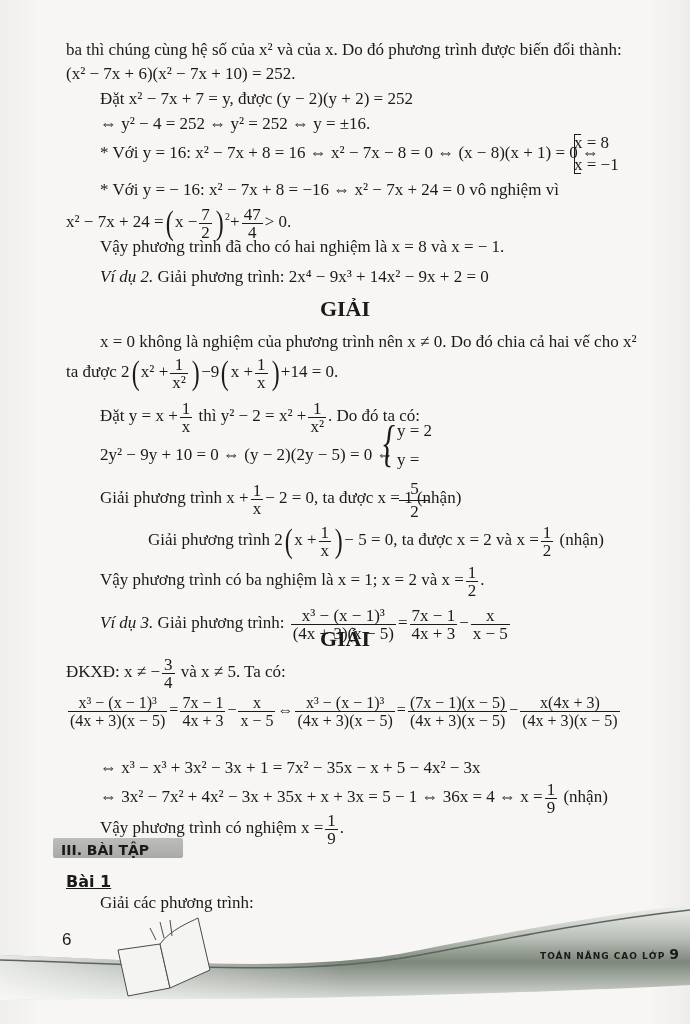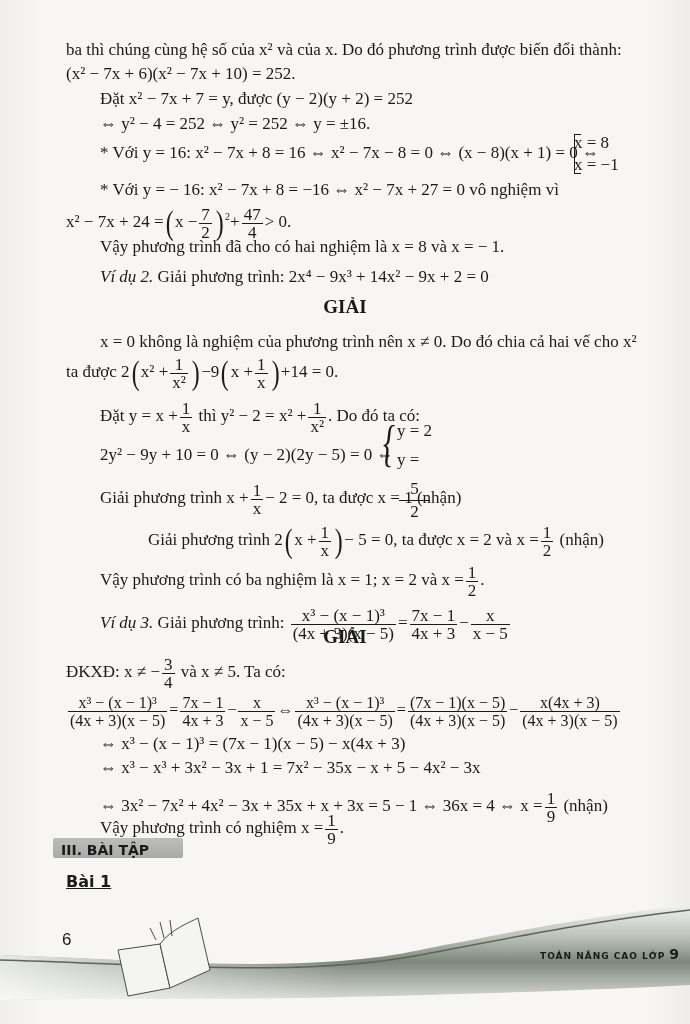--- a/index.html
+++ b/index.html
@@ -15,21 +15,21 @@
   .i { font-style: italic; }
   sup { font-size: 10px; vertical-align: 7px; line-height: 0; }
   .frac { display: inline-block; vertical-align: middle; text-align: center; margin: 0 2px; }
   .frac > span { display: block; line-height: 17px; padding: 0 2px; }
   .frac > span.num { border-bottom: 1px solid #1a1a1a; }
   .paren { font-size: 34px; font-weight: 200; vertical-align: middle; line-height: 34px; transform: scaleX(0.7); display: inline-block; }
   .sys { display: inline-block; vertical-align: middle; position: relative; padding-left: 0; }
   .sys .br { position: absolute; left: 0; top: 2px; bottom: 2px; width: 6px; border: 1.5px solid #1a1a1a; border-right: none; }
   .sys .brace { position: absolute; left: 0; top: 0; font-size: 50px; line-height: 46px; font-weight: 100; transform: scaleX(0.6); transform-origin: left; }
   .sys span { display: block; line-height: 22px; }
-  .heading { position: absolute; left: 0; width: 690px; text-align: center; font-weight: bold; font-size: 19px; }
+  .heading { position: absolute; left: 0; width: 690px; text-align: center; font-weight: bold; font-size: 22px; }
   .section-band {
     position: absolute; left: 53px; top: 838px; width: 130px; height: 20px;
     background: linear-gradient(180deg,#bdbdbb,#a9a9a7);
     border-radius: 2px;
     font-family: "DejaVu Sans", sans-serif; font-weight: bold; font-size: 14px;
     color: #1a1a1a; line-height: 24px; padding-left: 8px; box-sizing: border-box;
   }
   .bai { position: absolute; left: 66px; top: 872px; font-family: "DejaVu Sans", sans-serif; font-weight: bold; font-size: 16px; text-decoration: underline; }
   .footer { position: absolute; left: 0; top: 900px; width: 690px; height: 110px; }
   .pagenum { position: absolute; left: 62px; top: 930px; font-family: "Liberation Sans", sans-serif; font-size: 17px; }
@@ -50,21 +50,21 @@
     <span>* Với y = 16: x² − 7x + 8 = 16 ⇔ x² − 7x − 8 = 0 ⇔ (x − 8)(x + 1) = 0 ⇔</span>
   </div>
   <div class="ln" style="left:574px;top:132px;">
     <span class="sys">
       <i class="br"></i>
       <span>x = 8</span>
       <span>x = −1</span>
     </span>
   </div>
 
-  <div class="ln" style="left:100px;top:180px;">* Với y = − 16: x² − 7x + 8 = −16 ⇔ x² − 7x + 27 = 0  vô nghiệm vì</div>
+  <div class="ln" style="left:100px;top:180px;">* Với y = − 16: x² − 7x + 8 = −16 ⇔ x² − 7x + 24 = 0  vô nghiệm vì</div>
 
   <div class="ln" style="left:66px;top:202px;height:40px;line-height:40px;">
     <span>x² − 7x + 24 =</span><span class="paren">(</span><span>x −</span><span class="frac"><span class="num">7</span><span>2</span></span><span class="paren">)</span><sup>2</sup><span>+</span><span class="frac"><span class="num">47</span><span>4</span></span><span>&gt; 0.</span>
   </div>
 
   <div class="ln" style="left:100px;top:237px;">Vậy phương trình đã cho có hai nghiệm là x = 8 và x = − 1.</div>
 
   <div class="ln" style="left:100px;top:267px;">
     <span class="i">Ví dụ 2.</span>
     <span>Giải phương trình: 2x⁴ − 9x³ + 14x² − 9x + 2 = 0</span>
@@ -115,33 +115,33 @@
   <div class="heading" style="top:626px;">GIẢI</div>
 
   <div class="ln" style="left:66px;top:652px;height:40px;line-height:40px;">
     <span>ĐKXĐ: x ≠ −</span><span class="frac"><span class="num">3</span><span>4</span></span> <span>và x ≠ 5. Ta có:</span>
   </div>
 
   <div class="ln" style="left:66px;top:690px;height:40px;line-height:40px;font-size:16px;">
     <span class="frac"><span class="num">x³ − (x − 1)³</span><span>(4x + 3)(x − 5)</span></span>=<span class="frac"><span class="num">7x − 1</span><span>4x + 3</span></span>−<span class="frac"><span class="num">x</span><span>x − 5</span></span>⇔<span class="frac"><span class="num">x³ − (x − 1)³</span><span>(4x + 3)(x − 5)</span></span>=<span class="frac"><span class="num">(7x − 1)(x − 5)</span><span>(4x + 3)(x − 5)</span></span>−<span class="frac"><span class="num">x(4x + 3)</span><span>(4x + 3)(x − 5)</span></span>
   </div>
 
-  <div class="ln" style="left:100px;top:734px;">⇔ x³ − (x − 1)³ = (7x − 1)(x − 5) − x(4x + 3)</div>
   <div class="ln" style="left:100px;top:758px;">⇔ x³ − x³ + 3x² − 3x + 1 = 7x² − 35x − x + 5 − 4x² − 3x</div>
 
-  <div class="ln" style="left:100px;top:777px;height:40px;line-height:40px;margin-top:9px;">
+  <div class="ln" style="left:100px;top:777px;height:40px;line-height:40px;">
     <span>⇔ 3x² − 7x² + 4x² − 3x + 35x + x + 3x = 5 − 1 ⇔ 36x = 4 ⇔ x =</span><span class="frac"><span class="num">1</span><span>9</span></span> <span>(nhận)</span>
   </div>
 
   <div class="ln" style="left:100px;top:808px;height:40px;line-height:40px;">
     <span>Vậy phương trình có nghiệm x =</span><span class="frac"><span class="num">1</span><span>9</span></span>.
   </div>
 
   <div class="section-band">III. BÀI TẬP</div>
   <div class="bai">Bài 1</div>
+  <div class="ln" style="left:100px;top:893px;">Giải các phương trình:</div>
 
   <svg class="footer" viewBox="0 0 690 110" preserveAspectRatio="none">
     <defs>
       <linearGradient id="rg" x1="0" y1="0" x2="0" y2="1">
         <stop offset="0" stop-color="#f0f1ee"></stop>
         <stop offset="0.35" stop-color="#b9bfb7"></stop>
         <stop offset="0.6" stop-color="#7d877c"></stop>
         <stop offset="1" stop-color="#d9dcd6"></stop>
       </linearGradient>
       <linearGradient id="rg2" x1="0" y1="0" x2="1" y2="0">

